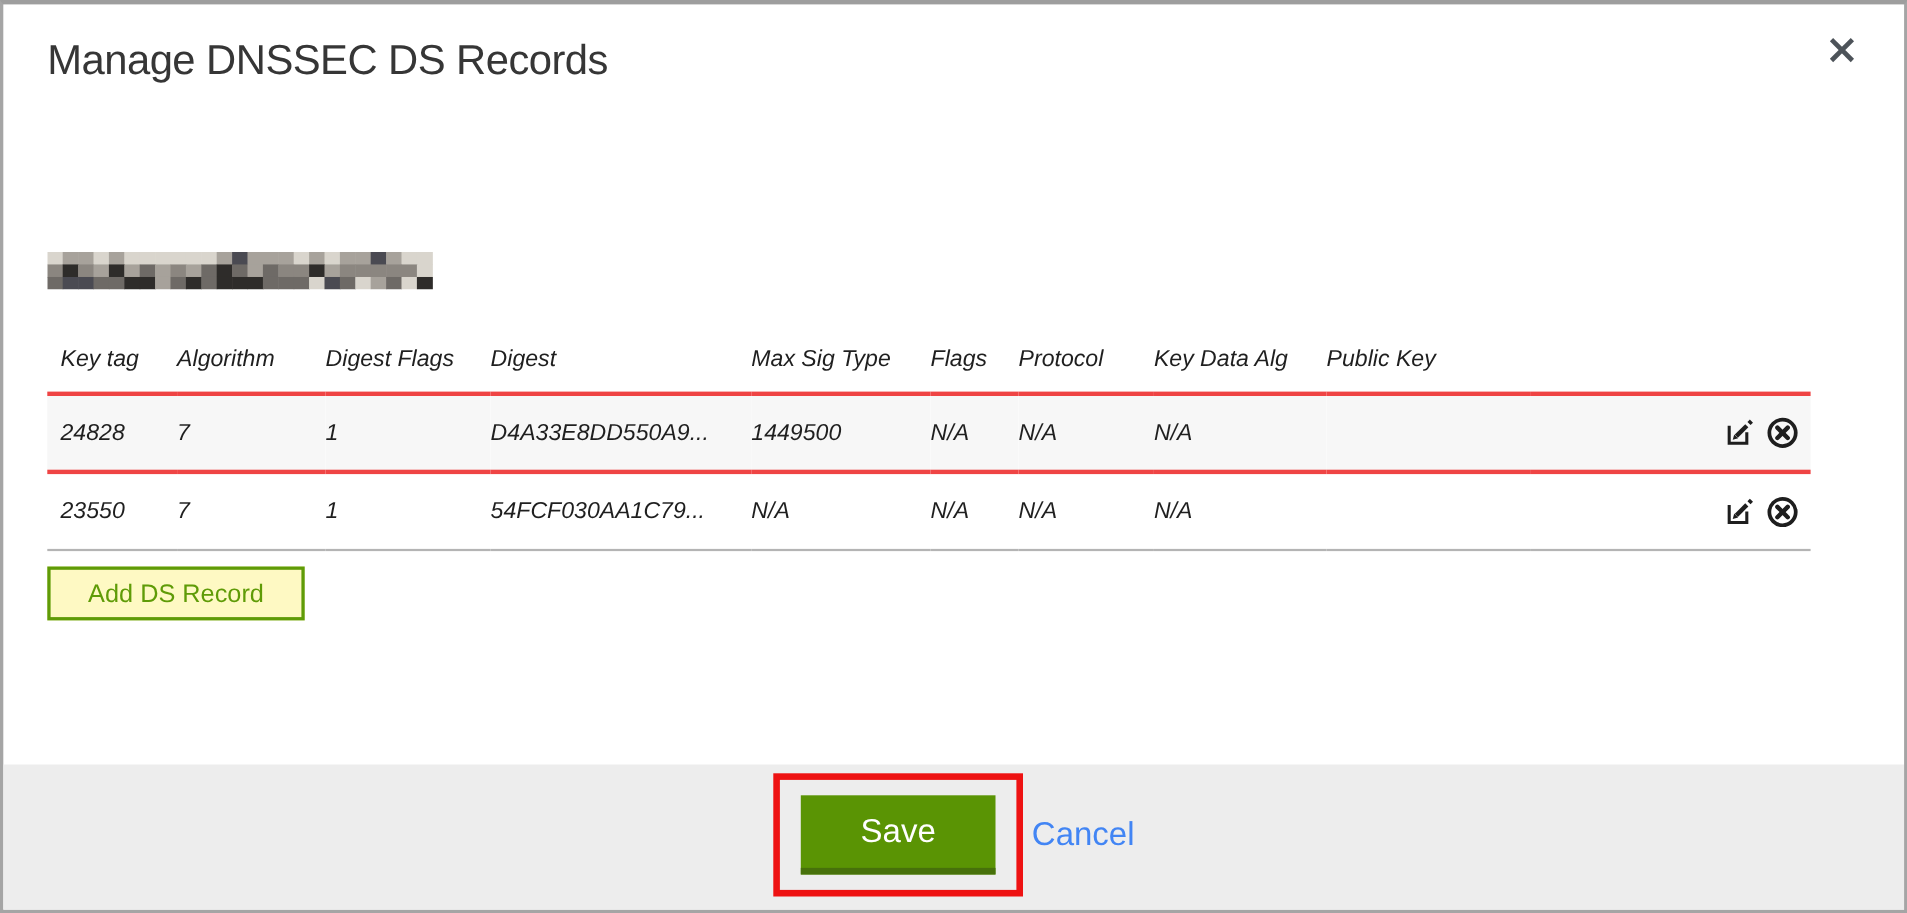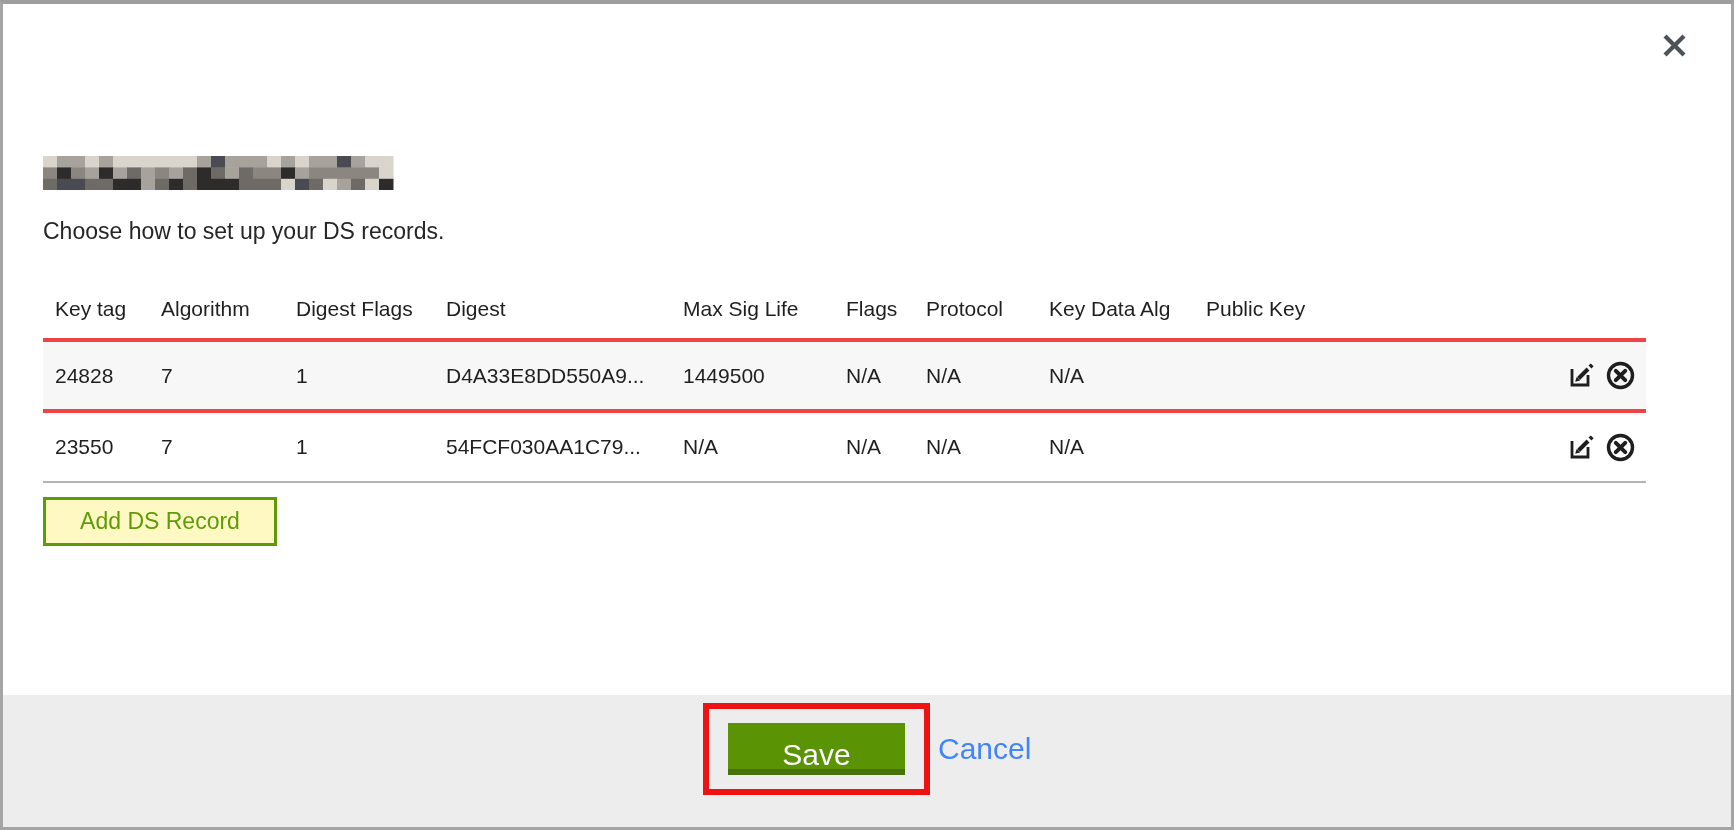--- a/index.html
+++ b/index.html
@@ -27,20 +27,21 @@
   }
 
   .domain-redacted { display:block; margin-top:152px; }
 
   .intro-text { margin-top:28px; font-size:23px; color:#262626; }
 
   table.ds-table {
     width:1603px; margin-top:0;
     border-collapse:collapse; table-layout:fixed;
     font-size:21px;
+    font-style:italic;
   }
   .ds-table th {
     text-align:left; font-weight:400; color:#1f1f1f;
     padding:52px 0 17px 0; white-space:nowrap;
   }
   .ds-table td { height:71px; vertical-align:middle; white-space:nowrap; overflow:hidden; }
   .ds-table th:first-child, .ds-table td:first-child { padding-left:12px; }
   .ds-table tbody tr { border-top:4px solid #ef4444; }
   .ds-table tbody { border-bottom:2px solid #b4b4b4; }
   .ds-table tbody tr:nth-child(odd) { background:#f7f7f7; }
@@ -65,37 +66,38 @@
   .footer-inner {
     position:absolute; left:700px; top:8px;
     display:flex; align-items:center;
   }
   .red-annotation {
     border:6px solid var(--annotation-red);
     padding:14px 19px;
     display:inline-block; line-height:0;
   }
   .save-btn {
-    width:177px; height:52px;
+    width:177px; height:72px;
     background:var(--green); color:#ffffff;
     border:none; border-bottom:6px solid var(--green-dark);
     font-size:30px; font-family:inherit;
     cursor:pointer; line-height:64px;
   }
   .cancel-link {
     margin-left:8px;
     font-size:30px; color:var(--cancel-blue);
     text-decoration:none; cursor:pointer;text-align:center;
   }
 </style>
 </head>
 <body>
 
 <div class="content">
 
+  <h1 class="dialog-title">Manage DNSSEC DS Records</h1>
 
   <button class="close-btn" title="Close">
     <svg width="27" height="27" viewBox="0 0 27 27">
       <line x1="4" y1="4" x2="23" y2="23" stroke="#4d5359" stroke-width="4.2"></line>
       <line x1="23" y1="4" x2="4" y2="23" stroke="#4d5359" stroke-width="4.2"></line>
     </svg>
   </button>
 
   <svg class="domain-redacted" id="domain-mosaic" width="356" height="34">
       <rect x="0" y="0" width="14.5" height="11.9" fill="#d9d5cd"></rect>
@@ -168,42 +170,41 @@
       <rect x="238" y="22.8" width="14.5" height="11.9" fill="#d9d5cd"></rect>
       <rect x="252" y="22.8" width="14.5" height="11.9" fill="#4a4a52"></rect>
       <rect x="266" y="22.8" width="14.5" height="11.9" fill="#6e6a66"></rect>
       <rect x="280" y="22.8" width="14.5" height="11.9" fill="#d9d5cd"></rect>
       <rect x="294" y="22.8" width="14.5" height="11.9" fill="#a7a29b"></rect>
       <rect x="308" y="22.8" width="14.5" height="11.9" fill="#6e6a66"></rect>
       <rect x="322" y="22.8" width="14.5" height="11.9" fill="#d9d5cd"></rect>
       <rect x="336" y="22.8" width="14.5" height="11.9" fill="#2e2c2a"></rect>
     </svg>
 
-  <p class="intro-text">Choose how to set up your DS records.</p>
 
   <table class="ds-table">
     <colgroup>
       <col style="width:118px">
         <col style="width:135px">
         <col style="width:150px">
       <col style="width:237px">
         <col style="width:163px">
         <col style="width:80px">
       <col style="width:123px">
         <col style="width:157px">
         <col style="width:185px">
       <col>
     </colgroup>
     <thead>
       <tr>
         <th>Key tag</th>
         <th>Algorithm</th>
         <th>Digest Flags</th>
         <th>Digest</th>
-        <th>Max Sig Life</th>
+        <th>Max Sig Type</th>
         <th>Flags</th>
         <th>Protocol</th>
         <th>Key Data Alg</th>
         <th>Public Key</th>
         <th></th>
       </tr>
     </thead>
     <tbody id="table-body">
         <tr>
           <td>24828</td>

